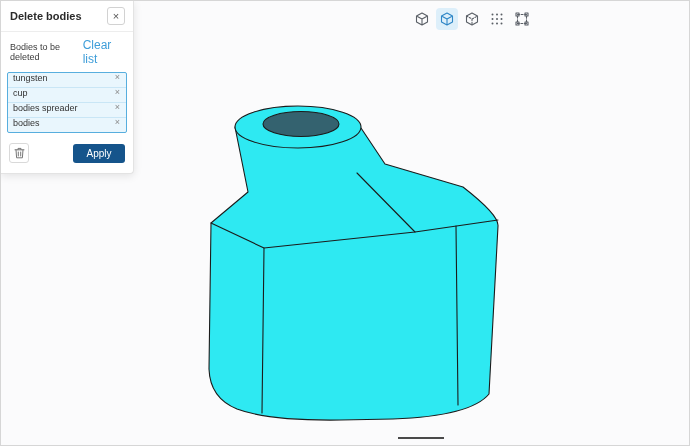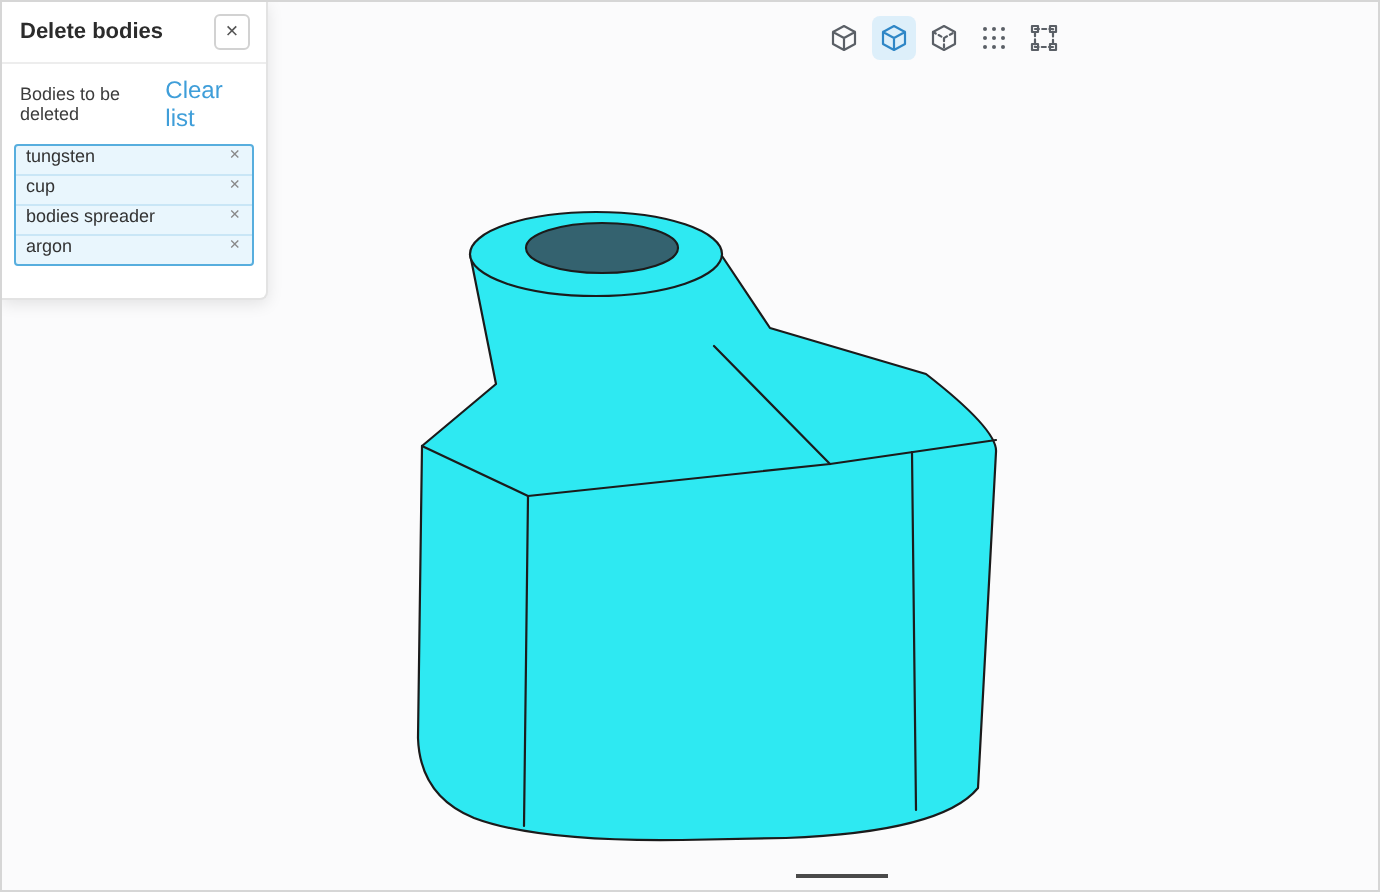--- a/index.html
+++ b/index.html
@@ -117,21 +117,35 @@
       </div>
       <div class="body-item">
         <span class="body-item-label">cup</span>
         <span class="body-item-remove">×</span>
       </div>
       <div class="body-item">
         <span class="body-item-label">bodies spreader</span>
         <span class="body-item-remove">×</span>
       </div>
       <div class="body-item">
-        <span class="body-item-label">argon</span>
+        <span class="body-item-label">bodies</span>
         <span class="body-item-remove">×</span>
       </div>
+    </div>
+    <div class="dialog-footer">
+      <div class="trash-btn">
+        <svg width="11" height="12" viewBox="0 0 11 12">
+          <g stroke="#777" stroke-width="1" fill="none" stroke-linecap="round">
+            <path d="M1 2.8 L10 2.8"></path>
+            <path d="M4 2.8 L4 1.4 L7 1.4 L7 2.8"></path>
+            <path d="M2 2.8 L2.6 10.8 L8.4 10.8 L9 2.8"></path>
+            <path d="M4.3 5 L4.3 9"></path>
+            <path d="M6.7 5 L6.7 9"></path>
+          </g>
+        </svg>
+      </div>
+      <button class="apply-btn">Apply</button>
     </div>
   </div>
 
   <div class="bottom-line"></div>
 
 </div>
 
 </body></html>

